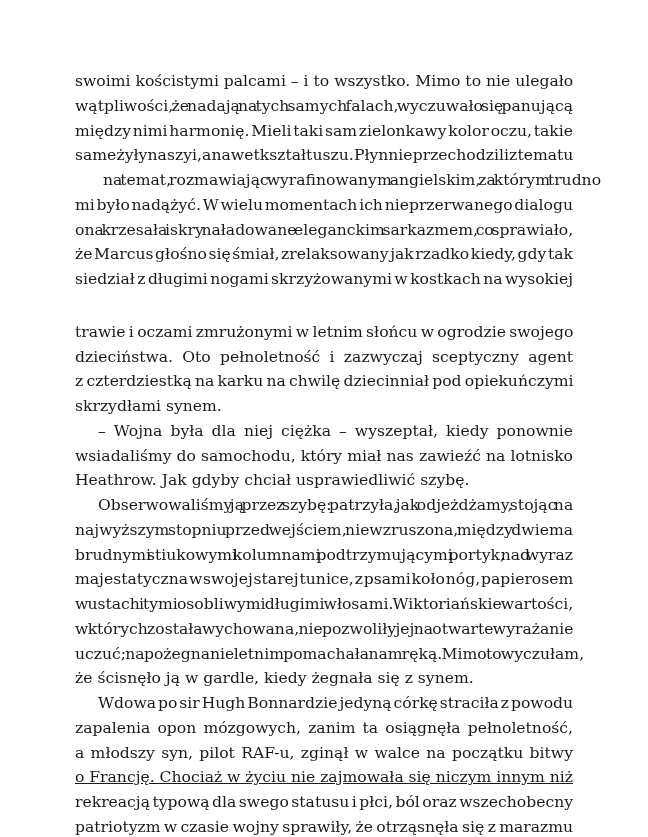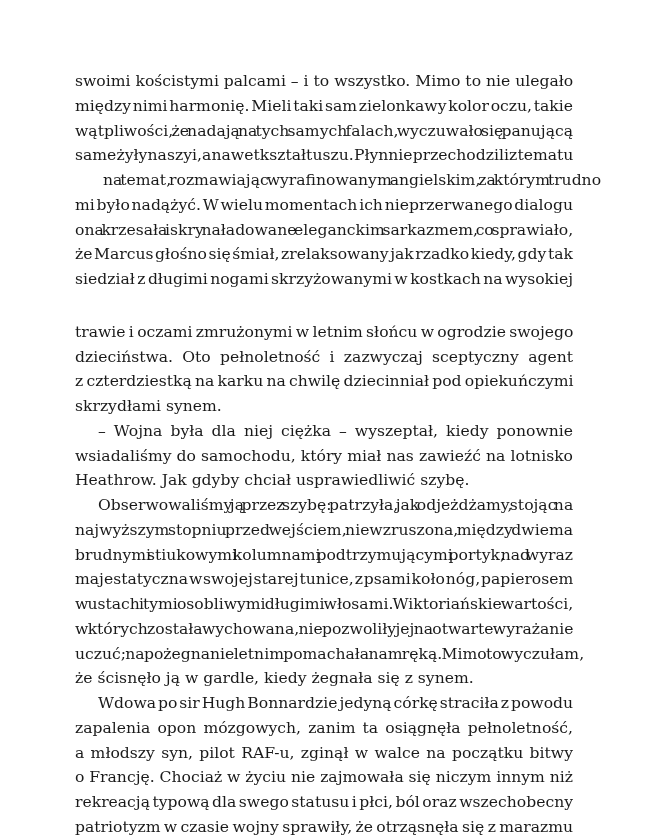--- a/index.html
+++ b/index.html
@@ -36,22 +36,22 @@
     .line.indent {
       padding-left: 23px;
     }
   </style>
 </head>
 <body>
 
 <div class="page">
   <div class="paragraph">
     <span class="line" style="word-spacing: 0px;">swoimi kościstymi palcami – i to wszystko. Mimo to nie ulegało</span>
+    <span class="line" style="word-spacing: -6.77778px;">wątpliwości, że nadają na tych samych falach, wyczuwało się panującą</span>
     <span class="line" style="word-spacing: -3.22222px;">między nimi harmonię. Mieli taki sam zielonkawy kolor oczu, takie</span>
-    <span class="line" style="word-spacing: -6.77778px;">wątpliwości, że nadają na tych samych falach, wyczuwało się panującą</span>
     <span class="line" style="word-spacing: -4.81818px;">same żyły na szyi, a nawet kształt uszu. Płynnie przechodzili z tematu</span>
     <span class="line" style="word-spacing: -7px; margin-left: 28px;">na temat, rozmawiając wyrafinowanym angielskim, za którym trudno</span>
     <span class="line" style="word-spacing: -3.25px;">mi było nadążyć. W wielu momentach ich nieprzerwanego dialogu</span>
     <span class="line" style="word-spacing: -7.28571px;">ona krzesała iskry naładowane eleganckim sarkazmem, co sprawiało,</span>
     <span class="line" style="word-spacing: -3.4px;">że Marcus głośno się śmiał, zrelaksowany jak rzadko kiedy, gdy tak</span>
     <span class="line" style="word-spacing: -2.5px;">siedział z długimi nogami skrzyżowanymi w kostkach na wysokiej</span>
     <span class="line" style="word-spacing: -1.66667px; margin-top: 28px;">trawie i oczami zmrużonymi w letnim słońcu w ogrodzie swojego</span>
     <span class="line" style="word-spacing: 0px;">dzieciństwa. Oto pełnoletność i zazwyczaj sceptyczny agent</span>
     <span class="line" style="word-spacing: -1.75px;">z czterdziestką na karku na chwilę dziecinniał pod opiekuńczymi</span>
     <span class="line last">skrzydłami synem.</span>
@@ -71,20 +71,20 @@
     <span class="line" style="word-spacing: -5.875px;">w ustach i tymi osobliwymi długimi włosami. Wiktoriańskie wartości,</span>
     <span class="line" style="word-spacing: -5.66667px;">w których została wychowana, nie pozwoliły jej na otwarte wyrażanie</span>
     <span class="line" style="word-spacing: -5.66667px;">uczuć; na pożegnanie letnim pomachała nam ręką. Mimo to wyczułam,</span>
     <span class="line last">że ścisnęło ją w gardle, kiedy żegnała się z synem.</span>
   </div>
 
   <div class="paragraph">
     <span class="line indent" style="word-spacing: -3px;">Wdowa po sir Hugh Bonnardzie jedyną córkę straciła z powodu</span>
     <span class="line" style="word-spacing: 0px;">zapalenia opon mózgowych, zanim ta osiągnęła pełnoletność,</span>
     <span class="line" style="word-spacing: 0px;">a młodszy syn, pilot RAF-u, zginął w walce na początku bitwy</span>
-    <span class="line" style="word-spacing: -0.1px;">o Francję. Chociaż w życiu nie zajmowała się niczym innym niż</span>
+    <span class="line" style="word-spacing: -0.1px; text-decoration: underline;">o Francję. Chociaż w życiu nie zajmowała się niczym innym niż</span>
     <span class="line" style="word-spacing: -2.44444px;">rekreacją typową dla swego statusu i płci, ból oraz wszechobecny</span>
     <span class="line" style="word-spacing: -1.55556px;">patriotyzm w czasie wojny sprawiły, że otrząsnęła się z marazmu</span>
     <span class="line" style="word-spacing: -3.2px;">i otworzyła swój dom dla tych, którzy tego potrzebowali, chętna do</span>
     <span class="line" style="word-spacing: -1.18182px;">pomocy na tyle, na ile to tylko było możliwe. Nawet sprzedała za</span>
 
   </div>
 </div>
 
 </body></html>

